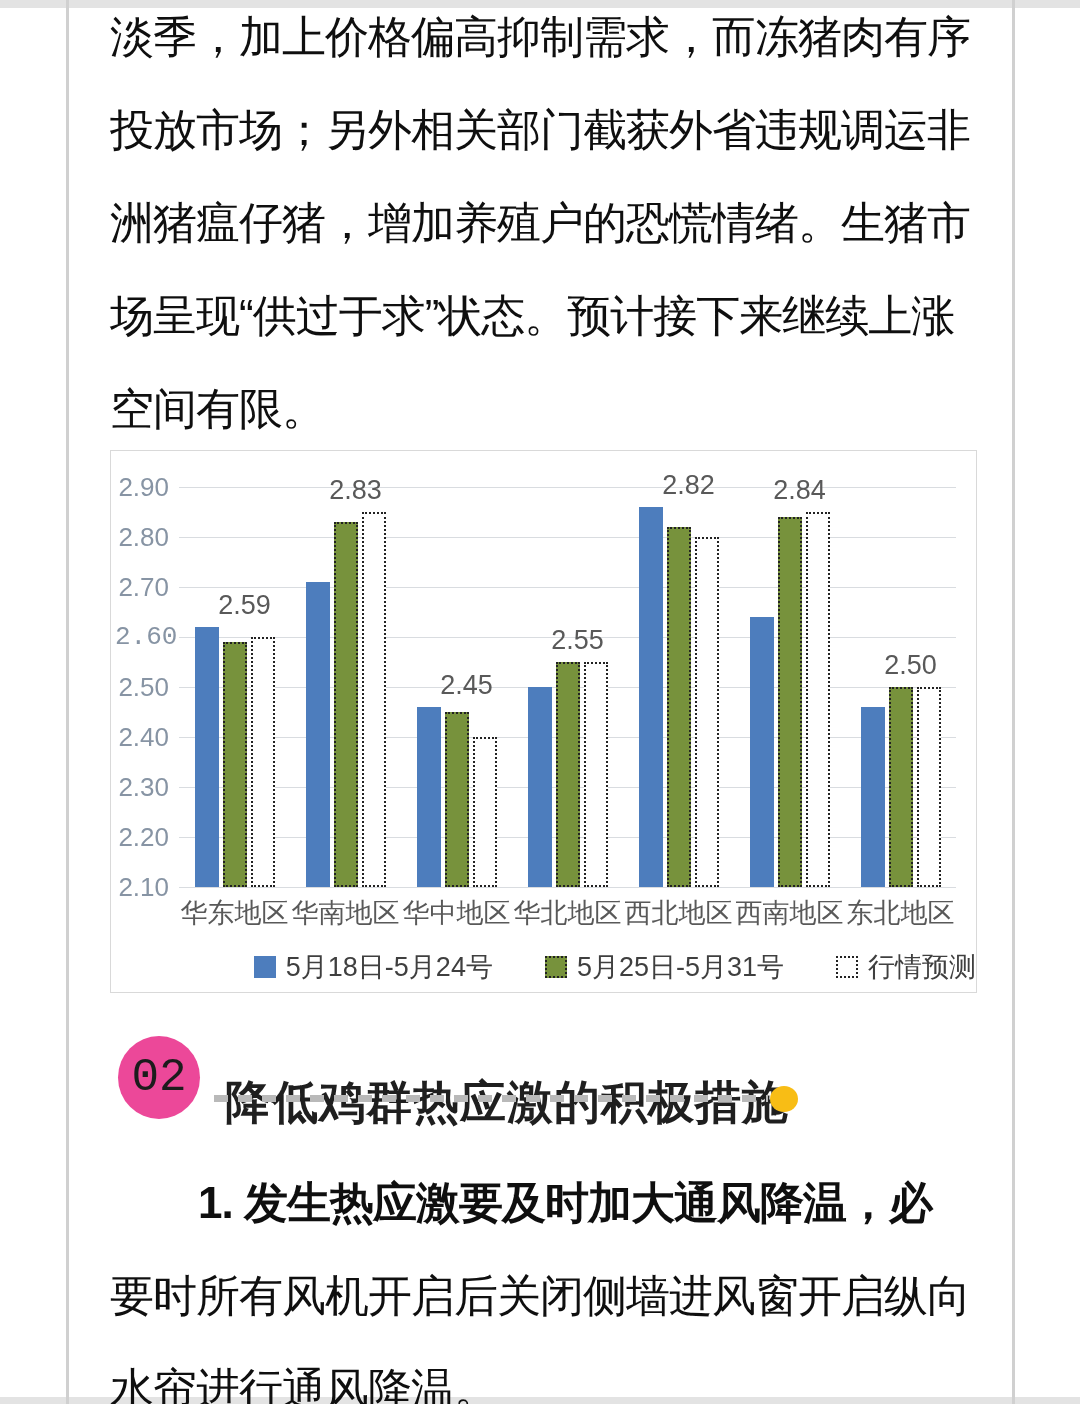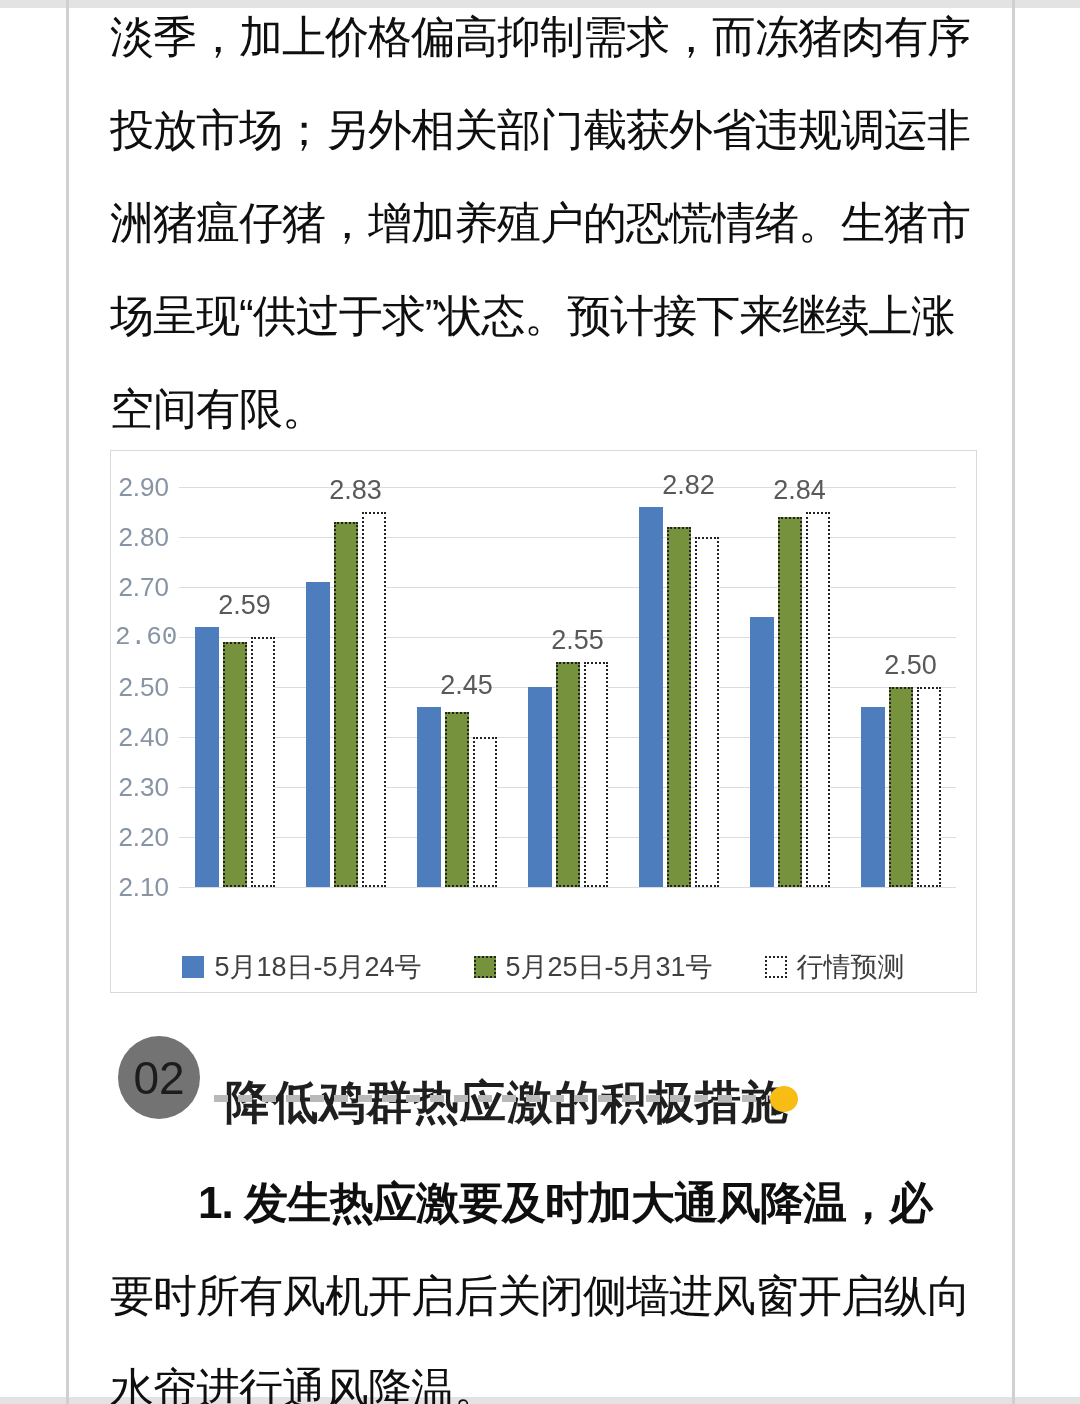--- a/index.html
+++ b/index.html
@@ -39,21 +39,21 @@
   .group{flex:1;position:relative;height:100%;}
   .bar{position:absolute;bottom:0;width:24px;box-sizing:border-box;}
   .dlabel{
     position:absolute;font-size:27px;color:#595959;white-space:nowrap;
     transform:translateX(-50%);
   }
   .xlabels{position:absolute;left:68px;top:444px;width:777px;display:flex;}
   .xlabel{flex:1;text-align:center;font-size:27px;color:#595959;}
   .legend{
     position:absolute;left:0;top:498px;width:100%;
-    display:flex;justify-content:center;gap:52px;align-items:center;
+    display:flex;justify-content:flex-end;gap:52px;align-items:center;
   }
   .lgitem{display:flex;align-items:center;gap:10px;font-size:27px;color:#3f3f3f;}
   .swatch{width:22px;height:22px;box-sizing:border-box;flex:0 0 auto;}
 
   
   .section{position:absolute;left:110px;top:1036px;width:860px;height:90px;}
   .badge{
     position:absolute;left:8px;top:0;width:82px;height:83px;border-radius:50%;
     display:flex;align-items:center;justify-content:center;
     font-size:46px;color:#1c1c1c;
@@ -137,20 +137,29 @@
           <div class="dlabel" style="bottom: 381px; left: calc(50% + 10px);">2.84</div>
         </div>
         <div class="group">
           <div class="bar" style="height: 180px; left: calc(50% - 40px); background: rgb(77, 125, 189);"></div>
           <div class="bar" style="height: 200px; left: calc(50% - 12px); background: rgb(119, 146, 60); border: 2px dotted rgb(34, 34, 34);"></div>
           <div class="bar" style="height: 200px; left: calc(50% + 16px); background: rgb(255, 255, 255); border: 2px dotted rgb(34, 34, 34);"></div>
           <div class="dlabel" style="bottom: 206px; left: calc(50% + 10px);">2.50</div>
         </div>
       </div>
     </div>
+  <div class="xlabels">
+      <div class="xlabel">华东地区</div>
+      <div class="xlabel">华南地区</div>
+      <div class="xlabel">华中地区</div>
+      <div class="xlabel">华北地区</div>
+      <div class="xlabel">西北地区</div>
+      <div class="xlabel">西南地区</div>
+      <div class="xlabel">东北地区</div>
+    </div>
   <div class="legend">
       <div class="lgitem">
         <div class="swatch" style="background: rgb(77, 125, 189);"></div>
         <span>5月18日-5月24号</span>
       </div>
       <div class="lgitem">
         <div class="swatch" style="background: rgb(119, 146, 60); border: 2px dotted rgb(34, 34, 34);"></div>
         <span>5月25日-5月31号</span>
       </div>
       <div class="lgitem">
@@ -163,21 +172,21 @@
     <div class="ytick" style="top: 122px;">2.70</div>
     <div class="ytick" style="top: 172px; font-family: Liberation Mono, monospace;">2.60</div>
     <div class="ytick" style="top: 222px;">2.50</div>
     <div class="ytick" style="top: 272px;">2.40</div>
     <div class="ytick" style="top: 322px;">2.30</div>
     <div class="ytick" style="top: 372px;">2.20</div>
     <div class="ytick" style="top: 422px; text-align: right;">2.10</div>
   </div>
 
 <div class="section">
-  <div class="badge" style="background: #737373;">02</div>
+  <div class="badge" style="background: #ec4899; font-family: Liberation Mono, monospace;">02</div>
   <div class="sec-title">降低鸡群热应激的积极措施</div>
   <div class="dashline"></div>
   <div class="dashdot" style="background: rgb(248, 189, 21);"></div>
 </div>
 
 <div id="bodypara" class="para">
     <div class="tline indent">1. 发生热应激要及时加大通风降温，必</div>
     <div class="tline">要时所有风机开启后关闭侧墙进风窗开启纵向</div>
     <div class="tline">水帘进行通风降温。</div>
   </div>

